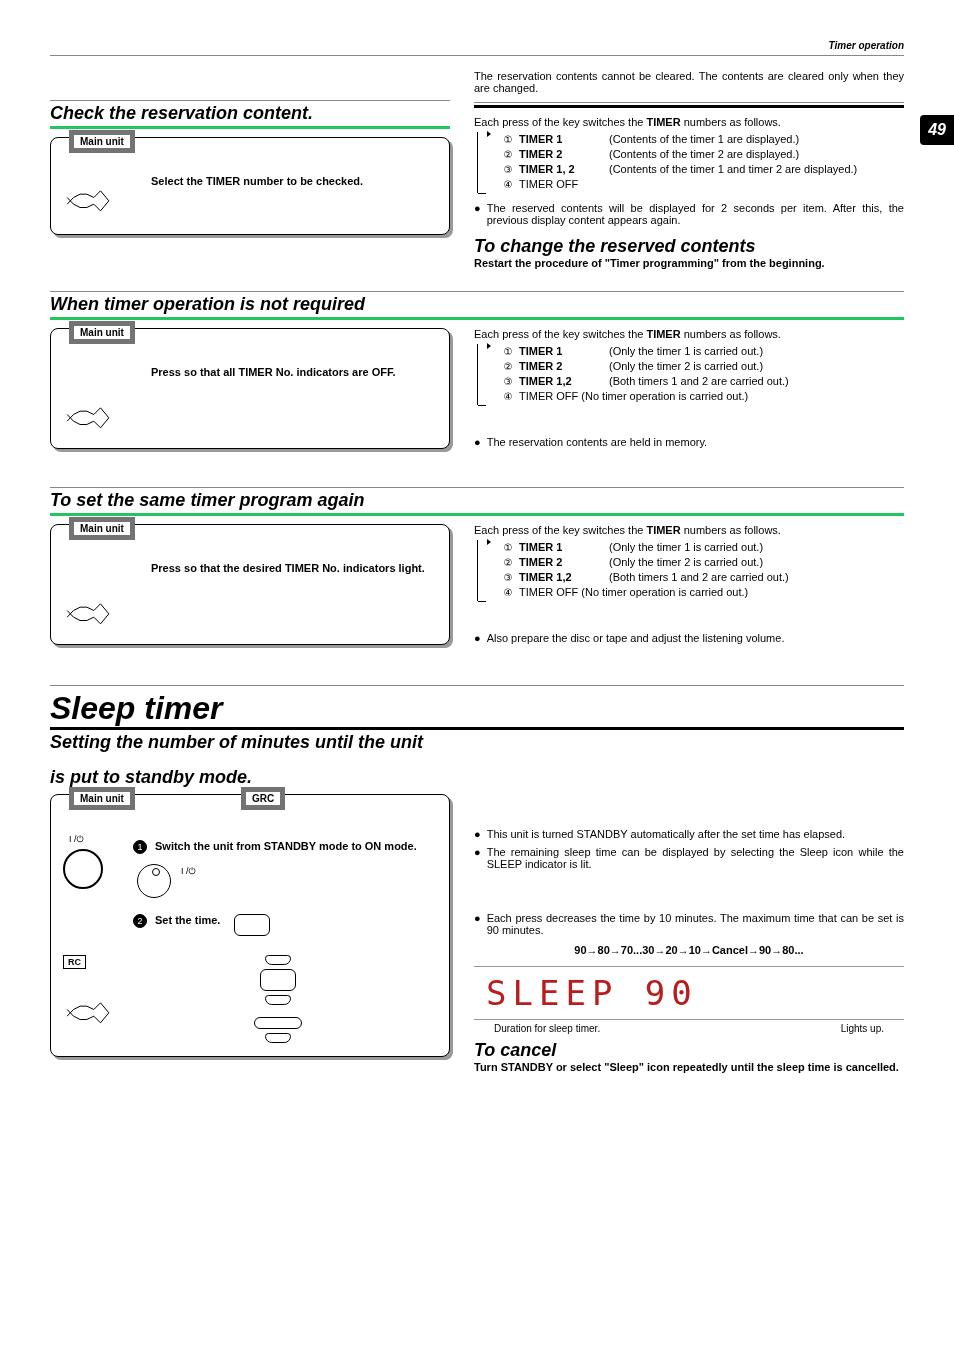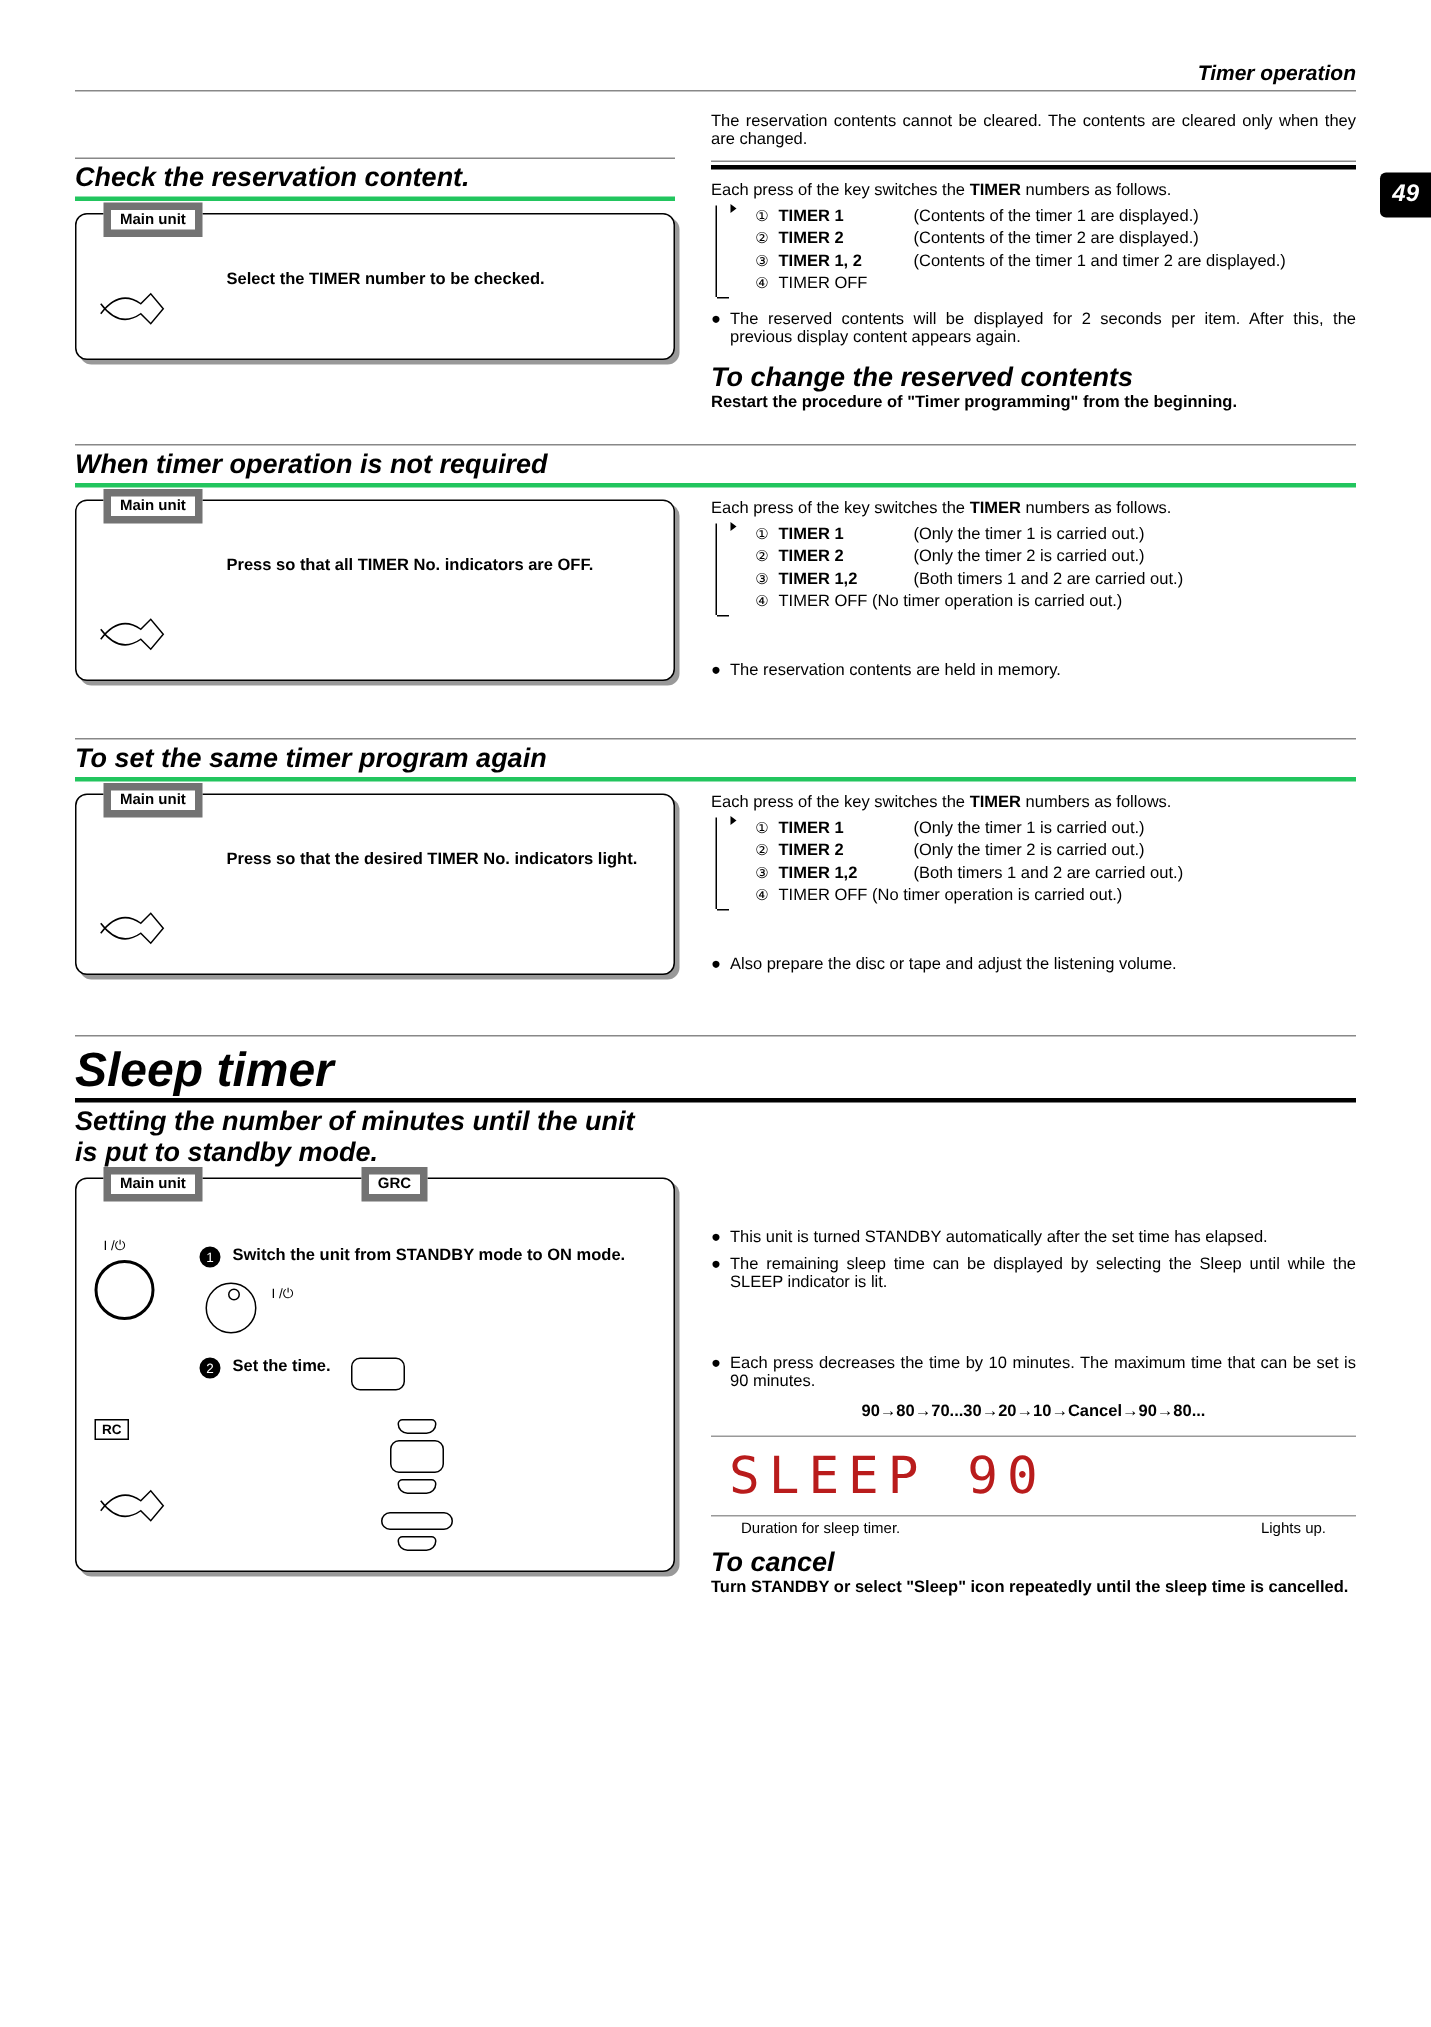--- a/index.html
+++ b/index.html
@@ -10,21 +10,21 @@
     width: 954px;
     margin: 0 auto;
     padding: 40px 50px 50px 50px;
     font-size: 12px;
     position: relative;
   }
   .header-line {
     text-align: right;
     font-style: italic;
     font-weight: bold;
-    font-size: 14px;
+    font-size: 10px;
     padding-bottom: 4px;
     border-bottom: 1px solid #888;
   }
   .page-num-tab {
     position: absolute;
     top: 115px;
     right: 0;
     background: #000;
     color: #fff;
     font-style: italic;
@@ -338,21 +338,21 @@
       <div class="bullet-item" style="margin-top:28px;">
           <span class="bullet-dot">●</span>
           <span>Also prepare the disc or tape and adjust the listening volume.</span>
         </div>
     </div>
   </div>
 </div>
 
 <div class="big-title">Sleep timer</div>
 <div class="sub-big">Setting the number of minutes until the unit</div>
-<div class="sub-big" style="margin-top:0;">is put to standby mode.</div>
+<div class="sub-big" style="margin-top:14px;">is put to standby mode.</div>
 
 <div class="two-col" style="margin-top:6px; align-items:flex-start;">
   <div class="left-col">
     <div class="step-box" style="flex-direction:column;">
       <div style="display:flex; gap:100px;">
         <span class="label-box">Main unit</span>
         <span class="label-box">GRC</span>
       </div>
       <div style="display:flex; gap:10px; margin-top:-6px;">
         <div style="width:60px;">
@@ -395,21 +395,21 @@
     </div>
   </div>
   <div class="right-col">
     <div style="height:28px;"></div>
     <div class="bullet-item">
         <span class="bullet-dot">●</span>
         <span>This unit is turned STANDBY automatically after the set time has elapsed.</span>
       </div>
     <div class="bullet-item">
         <span class="bullet-dot">●</span>
-        <span>The remaining sleep time can be displayed by selecting the Sleep until while the SLEEP indicator is lit.</span>
+        <span>The remaining sleep time can be displayed by selecting the Sleep icon while the SLEEP indicator is lit.</span>
       </div>
     <div style="height:36px;"></div>
     <div class="bullet-item">
         <span class="bullet-dot">●</span>
         <span>Each press decreases the time by 10 minutes. The maximum time that can be set is 90 minutes.</span>
       </div>
     <div class="seq-bold">90→80→70...30→20→10→Cancel→90→80...</div>
     <div class="lcd-panel">SLEEP  90</div>
     <div class="lcd-caption">
       <span>Duration for sleep timer.</span>

